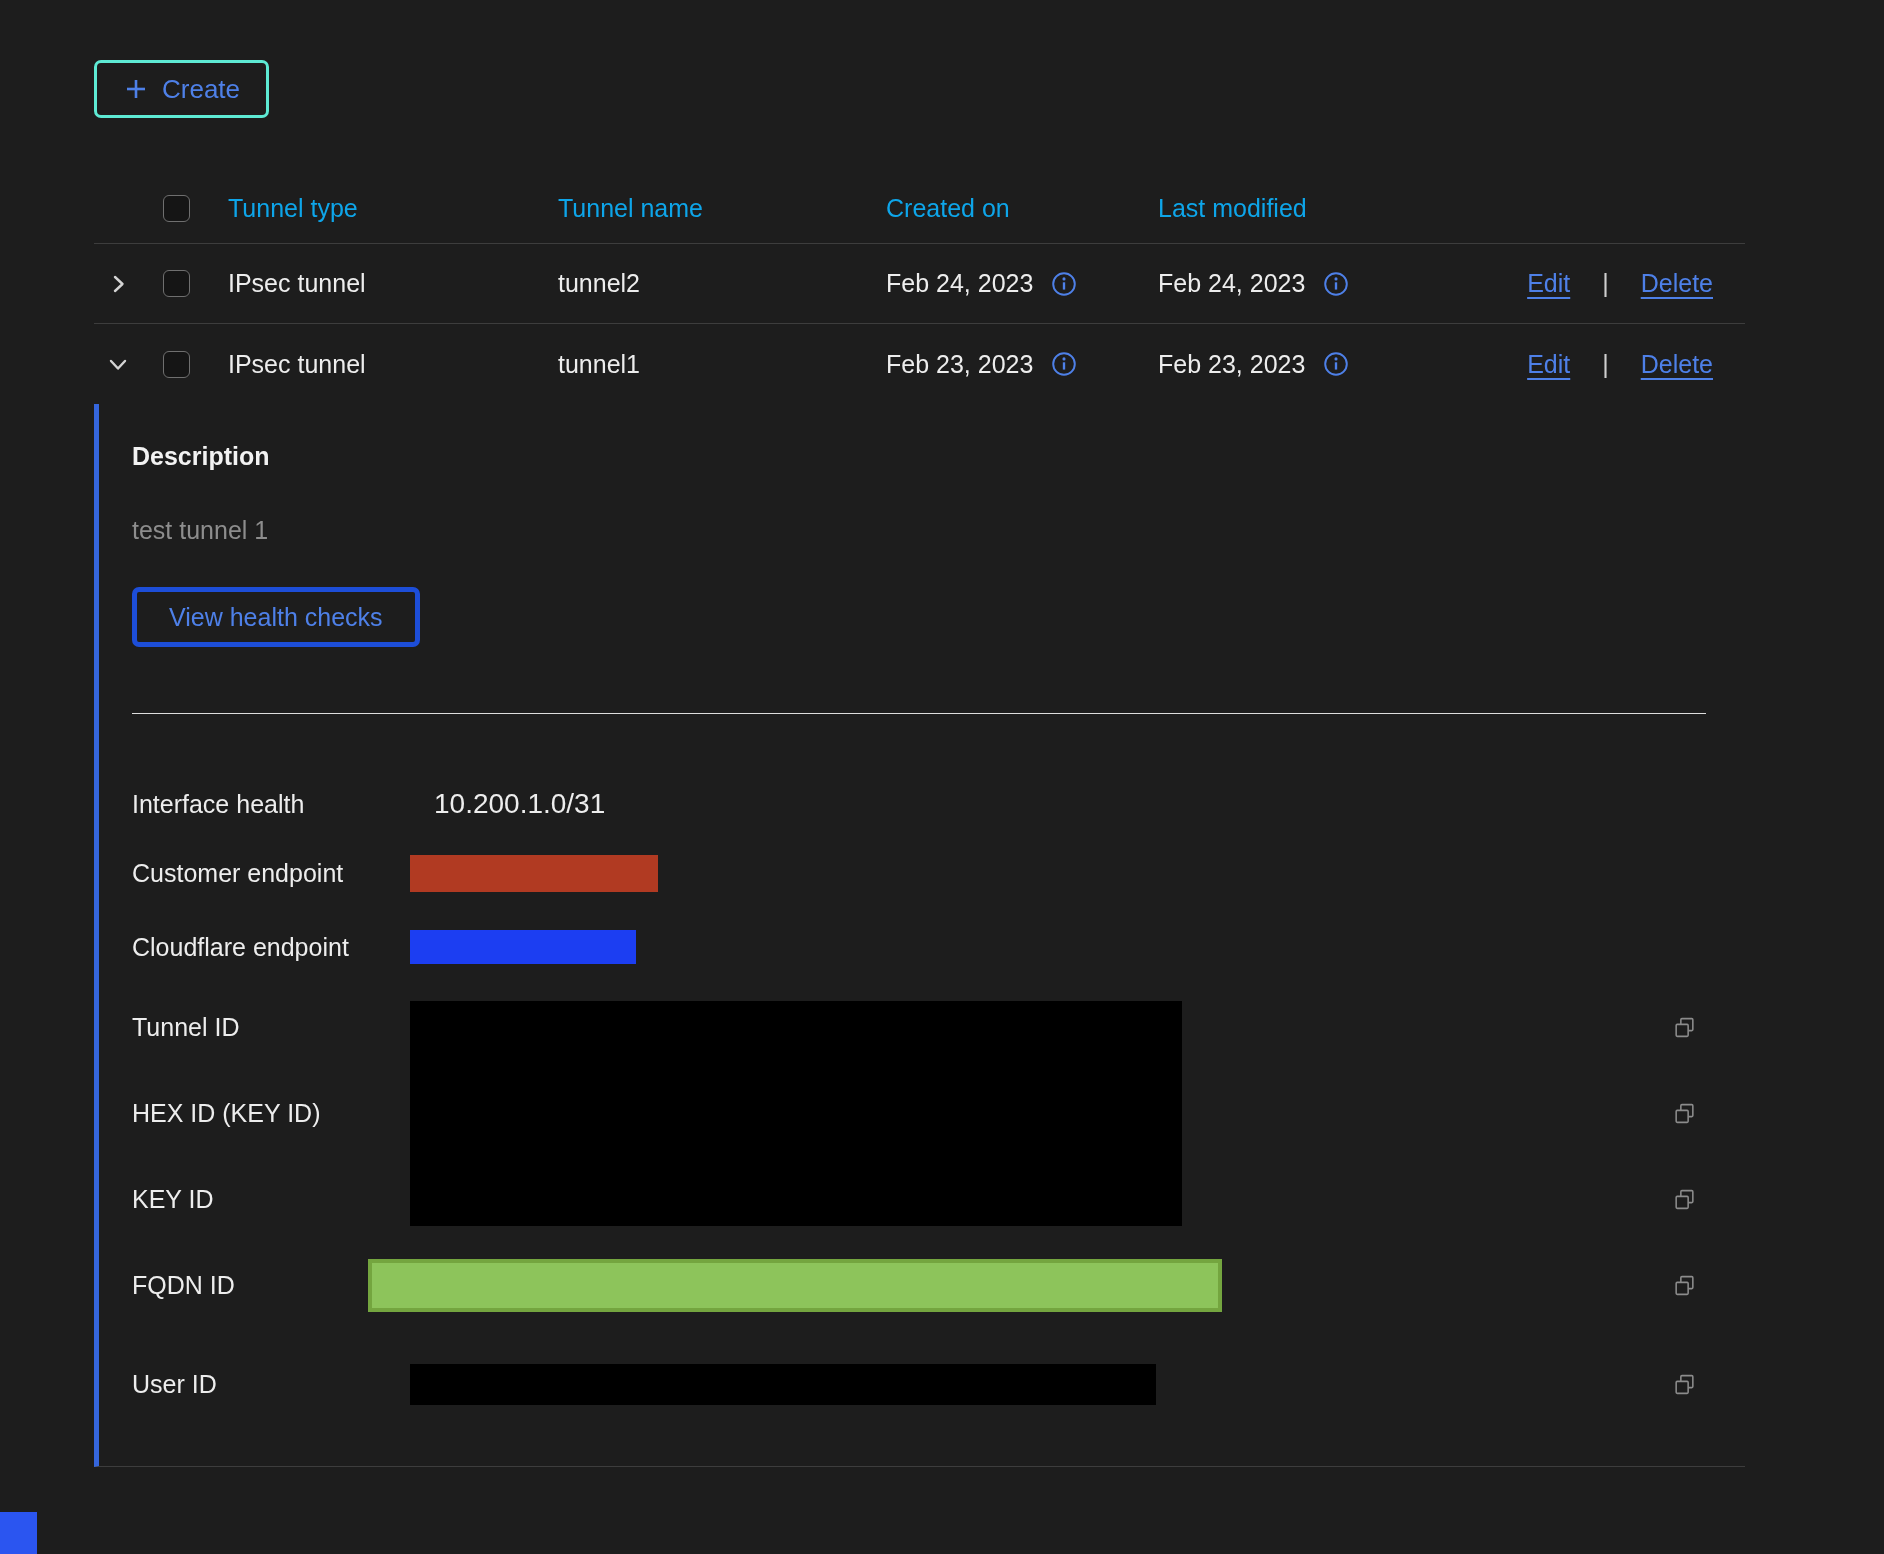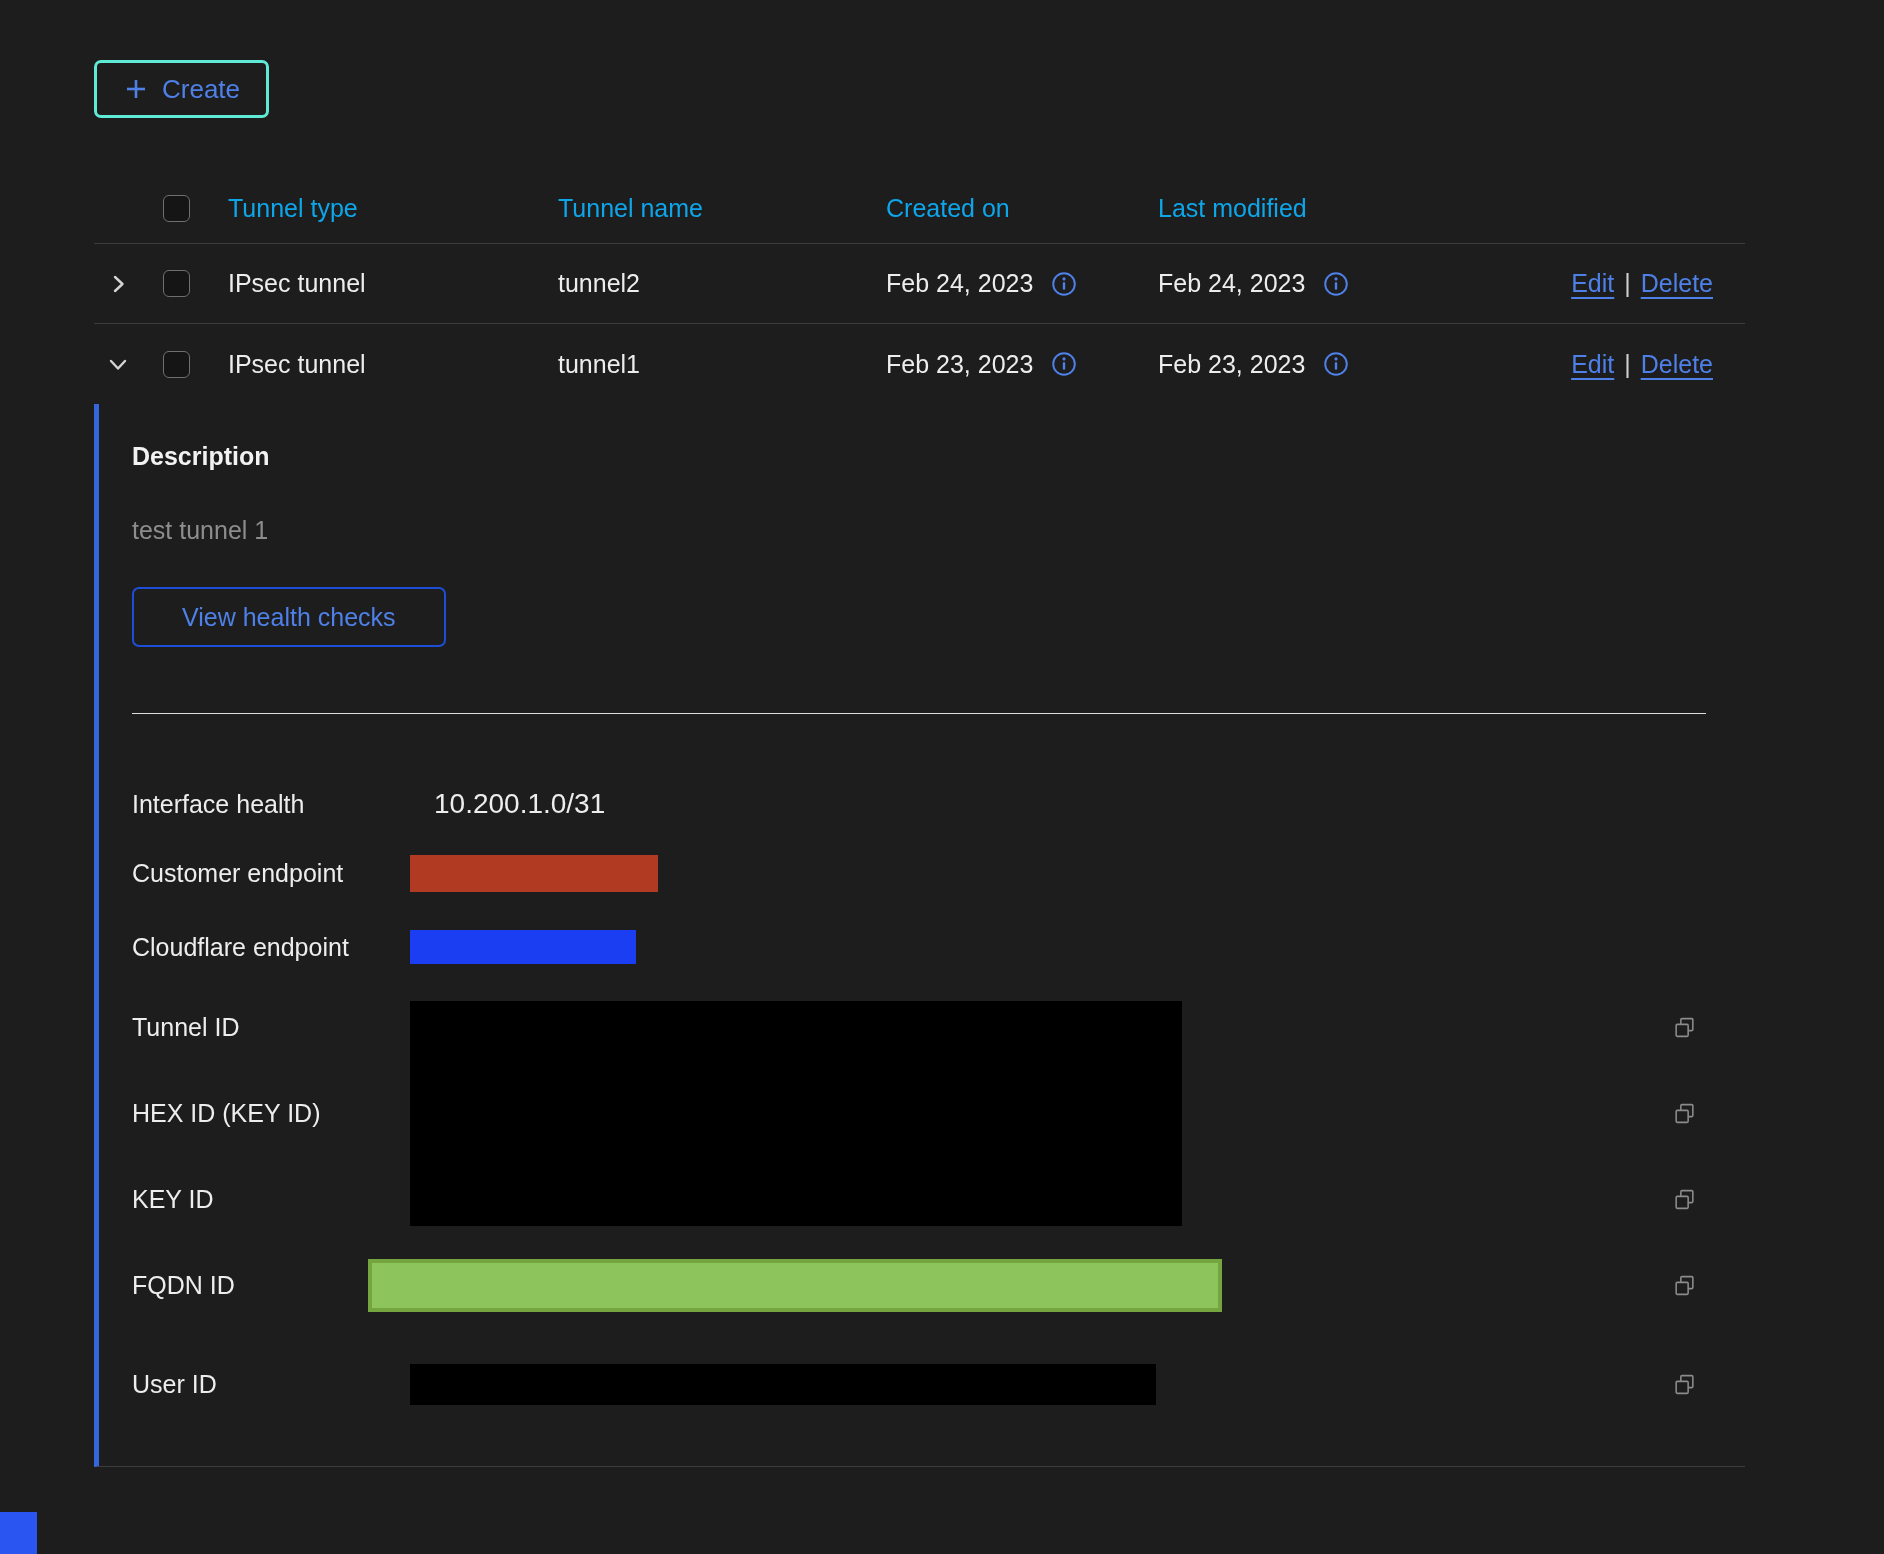--- a/index.html
+++ b/index.html
@@ -62,21 +62,21 @@
   .col-exp   { width: 50px;  padding-left: 12px; display: flex; align-items: center; }
   .col-check { width: 84px;  padding-left: 19px; display: flex; align-items: center; }
   .col-type  { width: 330px; }
   .col-name  { width: 328px; }
   .col-created, .col-modified { width: 272px; display: flex; align-items: center; gap: 18px; }
   .col-actions {
     flex: 1;
     display: flex;
     align-items: center;
     justify-content: flex-end;
-    gap: 10px;
+    gap: 32px;
     padding-right: 32px;
   }
 
   .checkbox {
     width: 27px; height: 27px;
     border: 1.5px solid #6f6f6f;
     border-radius: 6px;
     background: #151515;
     display: inline-block;
     cursor: pointer;
@@ -98,23 +98,23 @@
   .detail {
     border-left: 5px solid #3566dd;
     border-bottom: 1px solid #3d3d3d;
     padding: 38px 0 54px 33px;
   }
   .desc-label { font-size: 25px; font-weight: 600; color: #f2f2f2; }
   .desc-value { margin-top: 45px; font-size: 25px; color: #8d8d8d; }
   .health-btn {
     margin-top: 42px;
     height: 60px;
-    padding: 0 48px;
+    padding: 0 32px;
     background: transparent;
-    border: 2px solid #1d4ed8;
+    border: 5px solid #1d4ed8;
     border-radius: 7px;
     color: #4e80e8;
     font-size: 25px;
     font-family: inherit;
     cursor: pointer;
     display: inline-flex;
     align-items: center;
   }
   .divider {
     margin-top: 66px;

